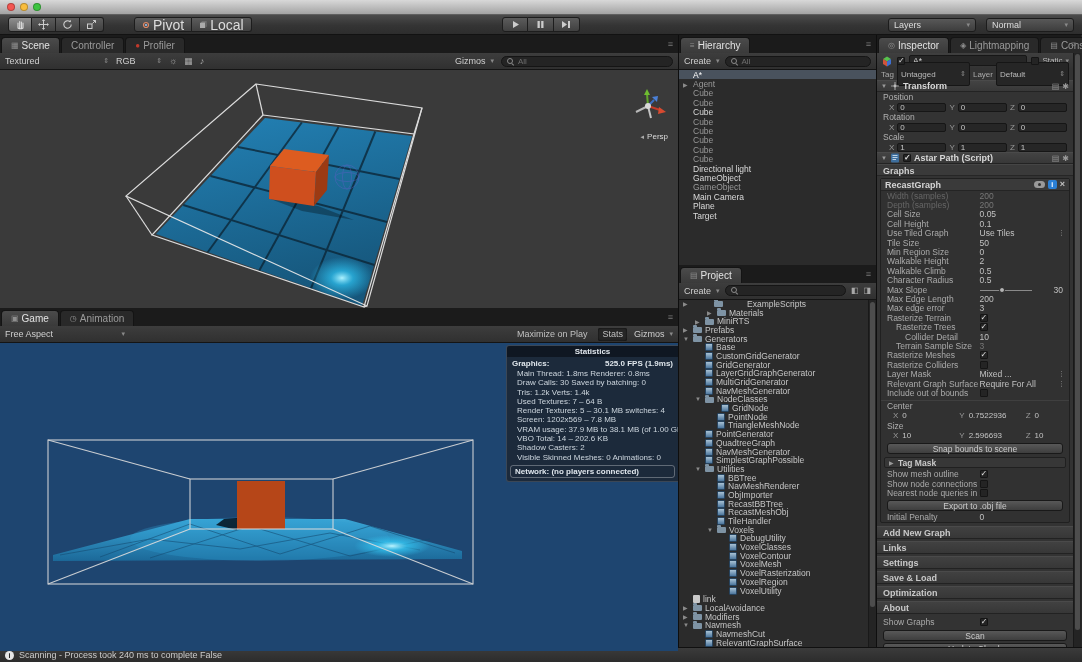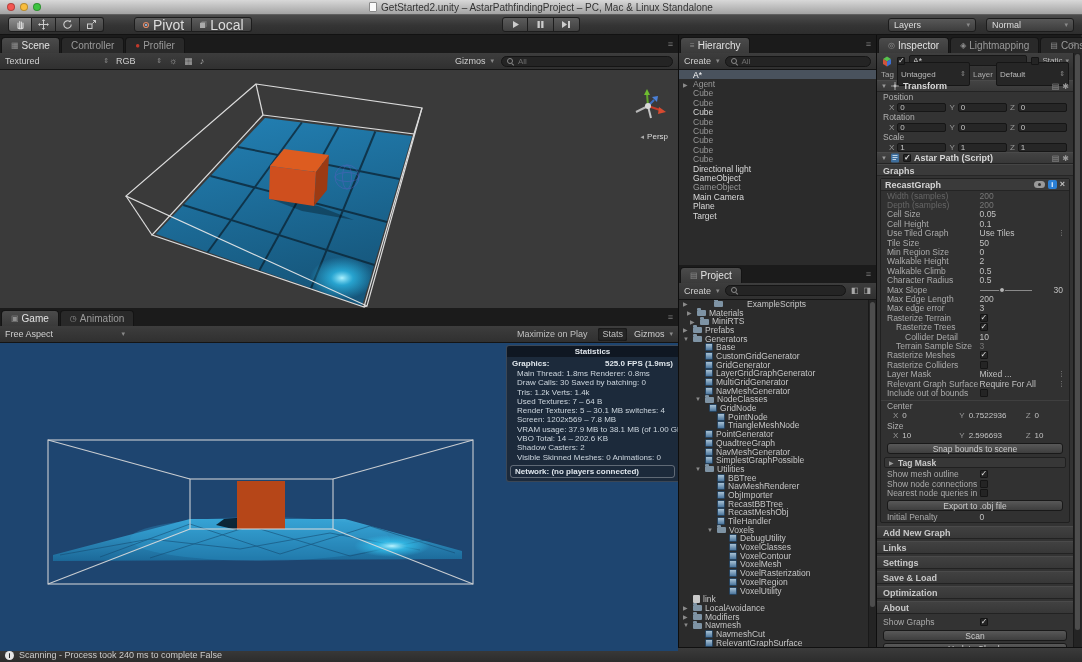--- a/index.html
+++ b/index.html
@@ -129,24 +129,20 @@
 </head>
 <body>
 
 <div id="root">
 
   <div class="titlebar">
     <div class="lights">
       <span class="light" style="background:#f45651"></span>
       <span class="light" style="background:#f9bd3c"></span>
       <span class="light" style="background:#3cc43f"></span>
-    </div>
-    <div class="title">
-      <span class="docic"></span>
-      <span>GetStarted2.unity – AstarPathfindingProject – PC, Mac &amp; Linux Standalone</span>
     </div>
   </div>
 
   <div class="toolbar">
     <div class="tgroup">
       <div class="tbtn active">
         <svg width="11" height="11" viewBox="0 0 11 11">
             <path d="M3 9 V4 M4.7 9 V2.5 M6.4 9 V3 M8 9 V4 M3 9 q2.5 1.6 5 0" stroke="#ddd" stroke-width="1.1" fill="none" stroke-linecap="round"></path>
           </svg>
       </div>
@@ -492,26 +488,26 @@
         </div>
         <div class="listarea">
           <div class="vscroll">
               <div class="thumb" style="top:2px;height:88%"></div>
             </div>
         <div class="prow" style="padding-left: 4px; gap: 24px;">
               <span class="arr">▶</span>
               <div class="fold"></div>
               <span>ExampleScripts</span>
             </div>
-            <div class="prow" style="padding-left: 8px;">
+            <div class="prow" style="padding-left: 18px; margin-left: 10px;">
               <span class="arr">▶</span>
               <div class="fold"></div>
               <span>Materials</span>
             </div>
-            <div class="prow" style="padding-left: 4px; margin-left: 7px;">
+            <div class="prow" style="padding-left: 16px;">
               <span class="arr">▶</span>
               <div class="fold"></div>
               <span>MiniRTS</span>
             </div>
             <div class="prow" style="padding-left: 4px;">
               <span class="arr">▶</span>
               <div class="fold"></div>
               <span>Prefabs</span>
             </div>
             <div class="prow" style="padding-left: 4px;">
@@ -547,21 +543,21 @@
             <div class="prow" style="padding-left: 16px;">
               <span class="arr"></span>
               <div class="scrip"></div>
               <span>NavMeshGenerator</span>
             </div>
             <div class="prow" style="padding-left: 16px;">
               <span class="arr">▼</span>
               <div class="fold"></div>
               <span>NodeClasses</span>
             </div>
-            <div class="prow" style="padding-left: 20px;">
+            <div class="prow" style="padding-left: 32px;">
               <span class="arr"></span>
               <div class="scrip"></div>
               <span>GridNode</span>
             </div>
             <div class="prow" style="padding-left: 28px;">
               <span class="arr"></span>
               <div class="scrip"></div>
               <span>PointNode</span>
             </div>
             <div class="prow" style="padding-left: 28px;">

